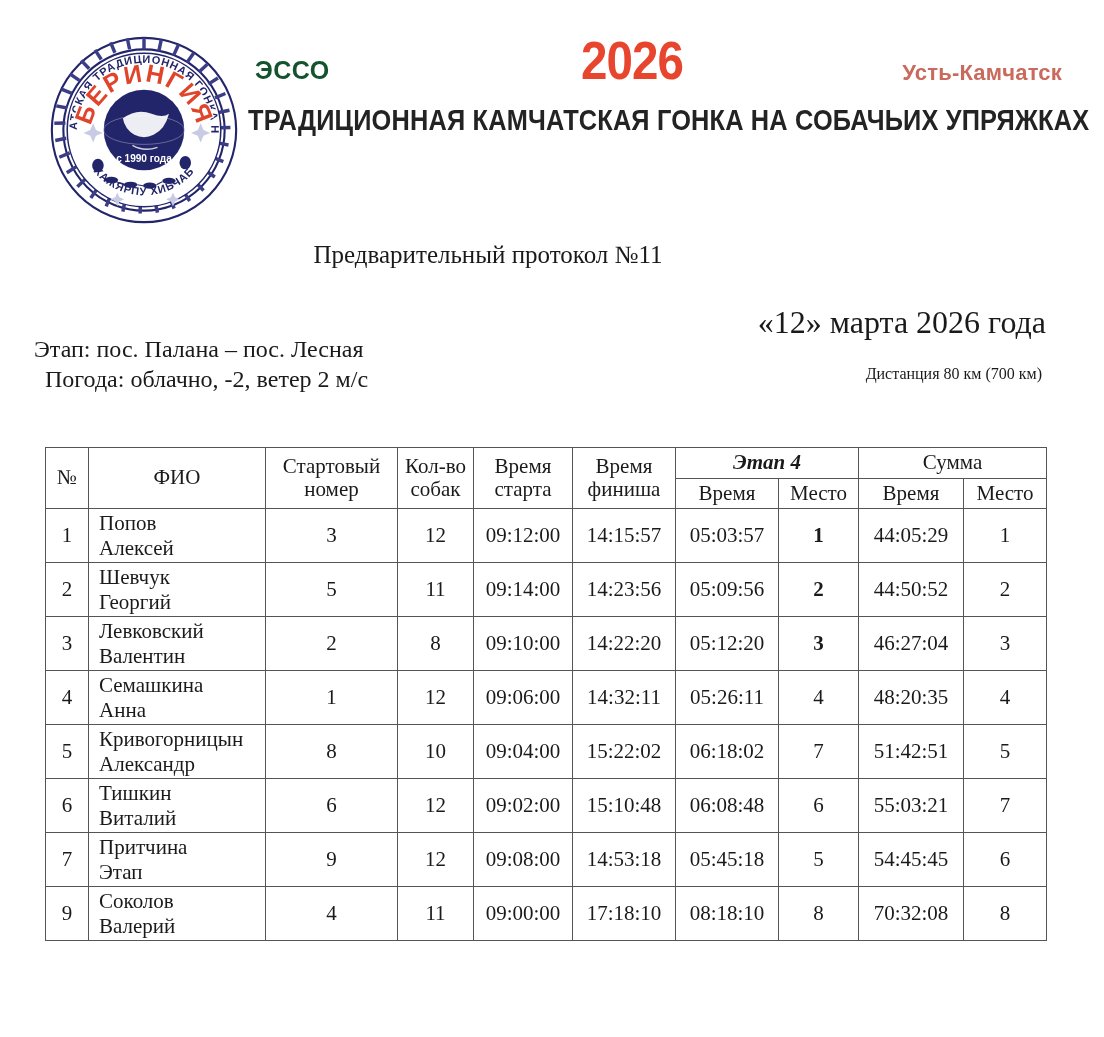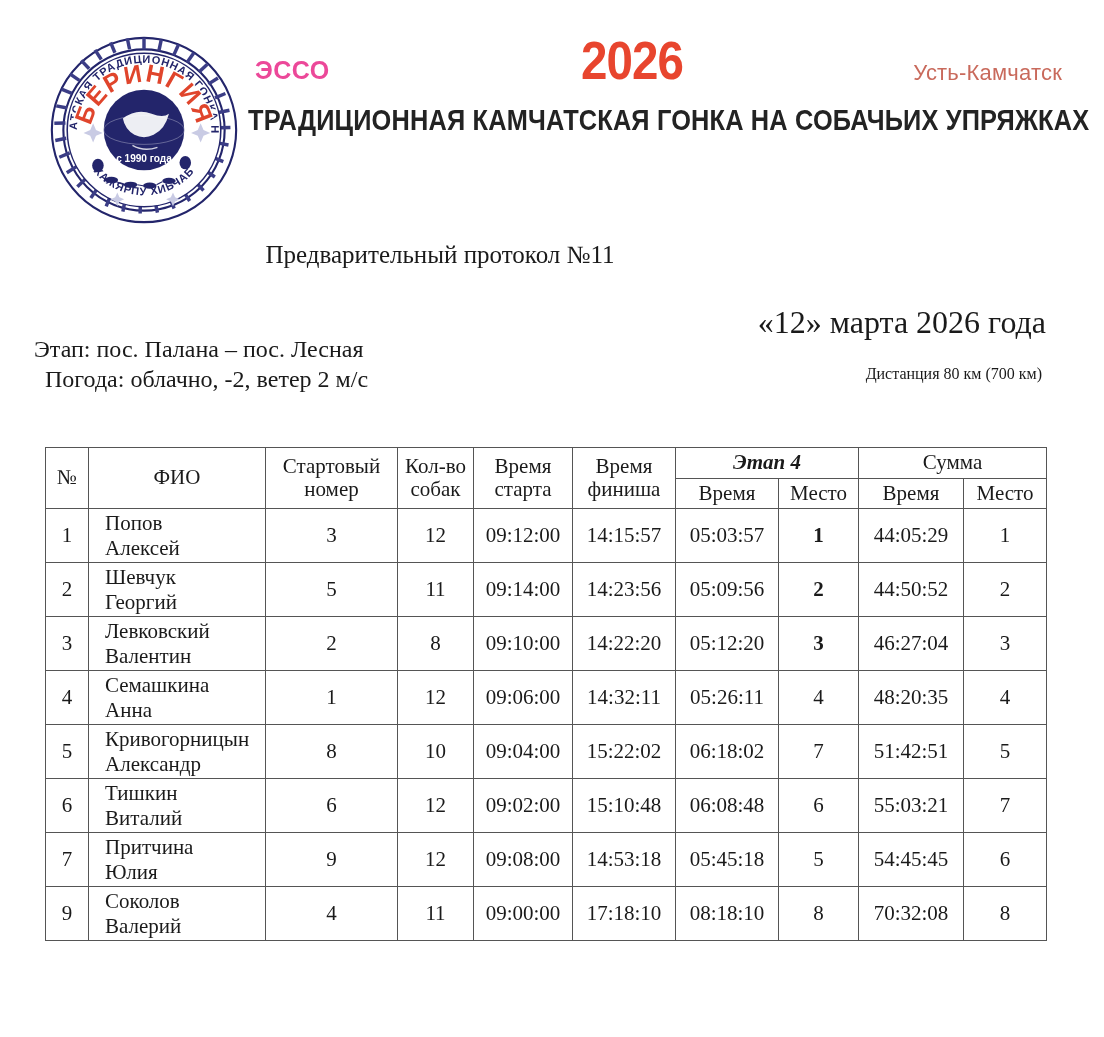--- a/index.html
+++ b/index.html
@@ -38,29 +38,29 @@
 
   
   .esso {
     position: absolute;
     left: 255px;
     top: 58px;
     font-family: "Liberation Sans", "DejaVu Sans", sans-serif;
     font-weight: bold;
     font-size: 25px;
     letter-spacing: 0.5px;
-    color: #ec4899;
+    color: #14532d;
     line-height: 1;
   }
   .ust {
     position: absolute;
     right: 42px;
     top: 62px;
     font-family: "Liberation Sans", "DejaVu Sans", sans-serif;
-    font-weight: normal;
+    font-weight: bold;
     font-size: 22px;
     letter-spacing: 0.2px;
     color: #c96a5c;
     line-height: 1;
     white-space: nowrap;
     text-align: center;
   }
   .year {
     position: absolute;
     left: 0;
@@ -94,20 +94,21 @@
 
   
   .proto-title {
     position: absolute;
     left: 0;
     top: 240px;
     width: 880px;
     text-align: center;
     font-size: 25px;
     line-height: 1.2;
+    padding-left: 48px;
   }
   .meta-date {
     position: absolute;
     right: 58px;
     top: 303px;
     font-size: 32px;
     line-height: 1.2;
     white-space: nowrap;
   }
   .meta-stage {
@@ -163,21 +164,21 @@
     font-weight: normal;
   }
   .th-group.bold { font-weight: bold; font-style: italic; }
 
   .results-table tbody td {
     height: 53px;
     font-size: 21px;
   }
   td.name-cell {
     text-align: left;
-    padding: 0 0 0 16px;
+    padding: 0 0 0 10px;
     line-height: 1.16;
     font-size: 21px;
   }
   td.name-cell .ln { display: block; }
   td.place-bold { font-weight: bold; }
 
   
   col.c-num    { width: 43px; }
   col.c-name   { width: 177px; }
   col.c-start  { width: 132px; }
@@ -414,21 +415,21 @@
         <td>15:10:48</td>
         <td>06:08:48</td>
         <td>6</td>
         <td>55:03:21</td>
         <td>7</td>
       </tr>
       <tr>
         <td>7</td>
         <td class="name-cell">
           <span class="ln">Притчина</span>
-          <span class="ln">Юлия</span>
+          <span class="ln">Этап</span>
         </td>
         <td>9</td>
         <td>12</td>
         <td>09:08:00</td>
         <td>14:53:18</td>
         <td>05:45:18</td>
         <td>5</td>
         <td>54:45:45</td>
         <td>6</td>
       </tr>

